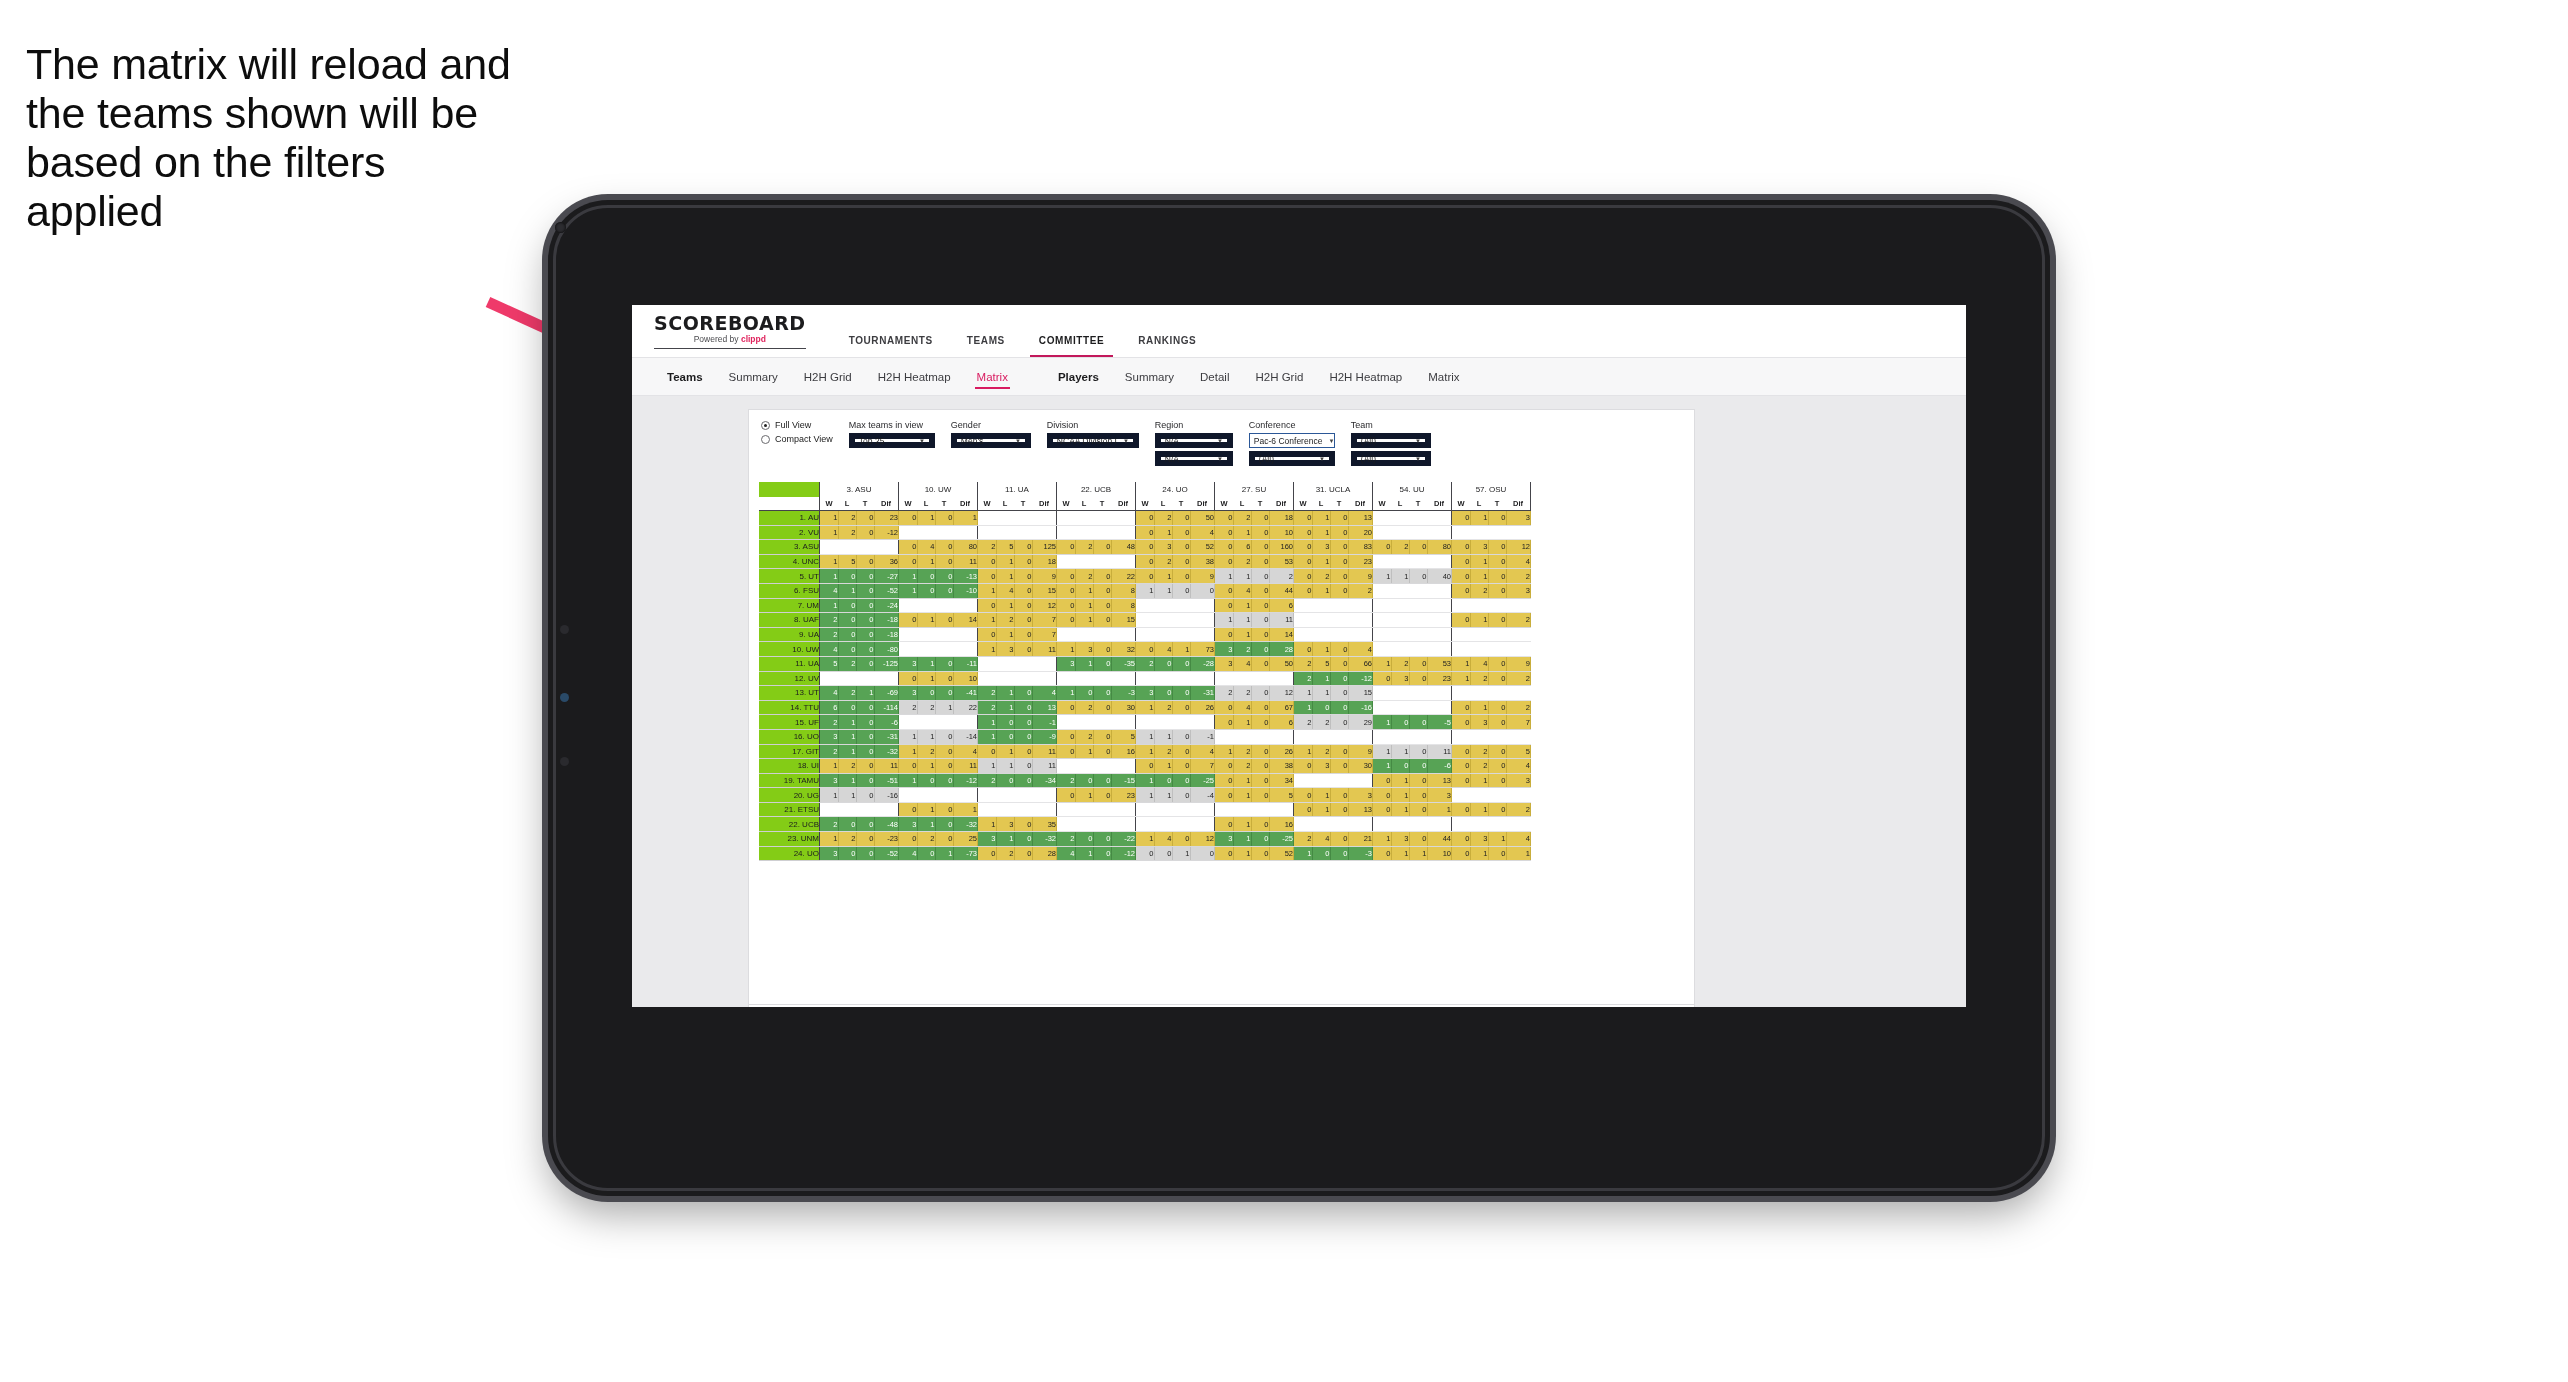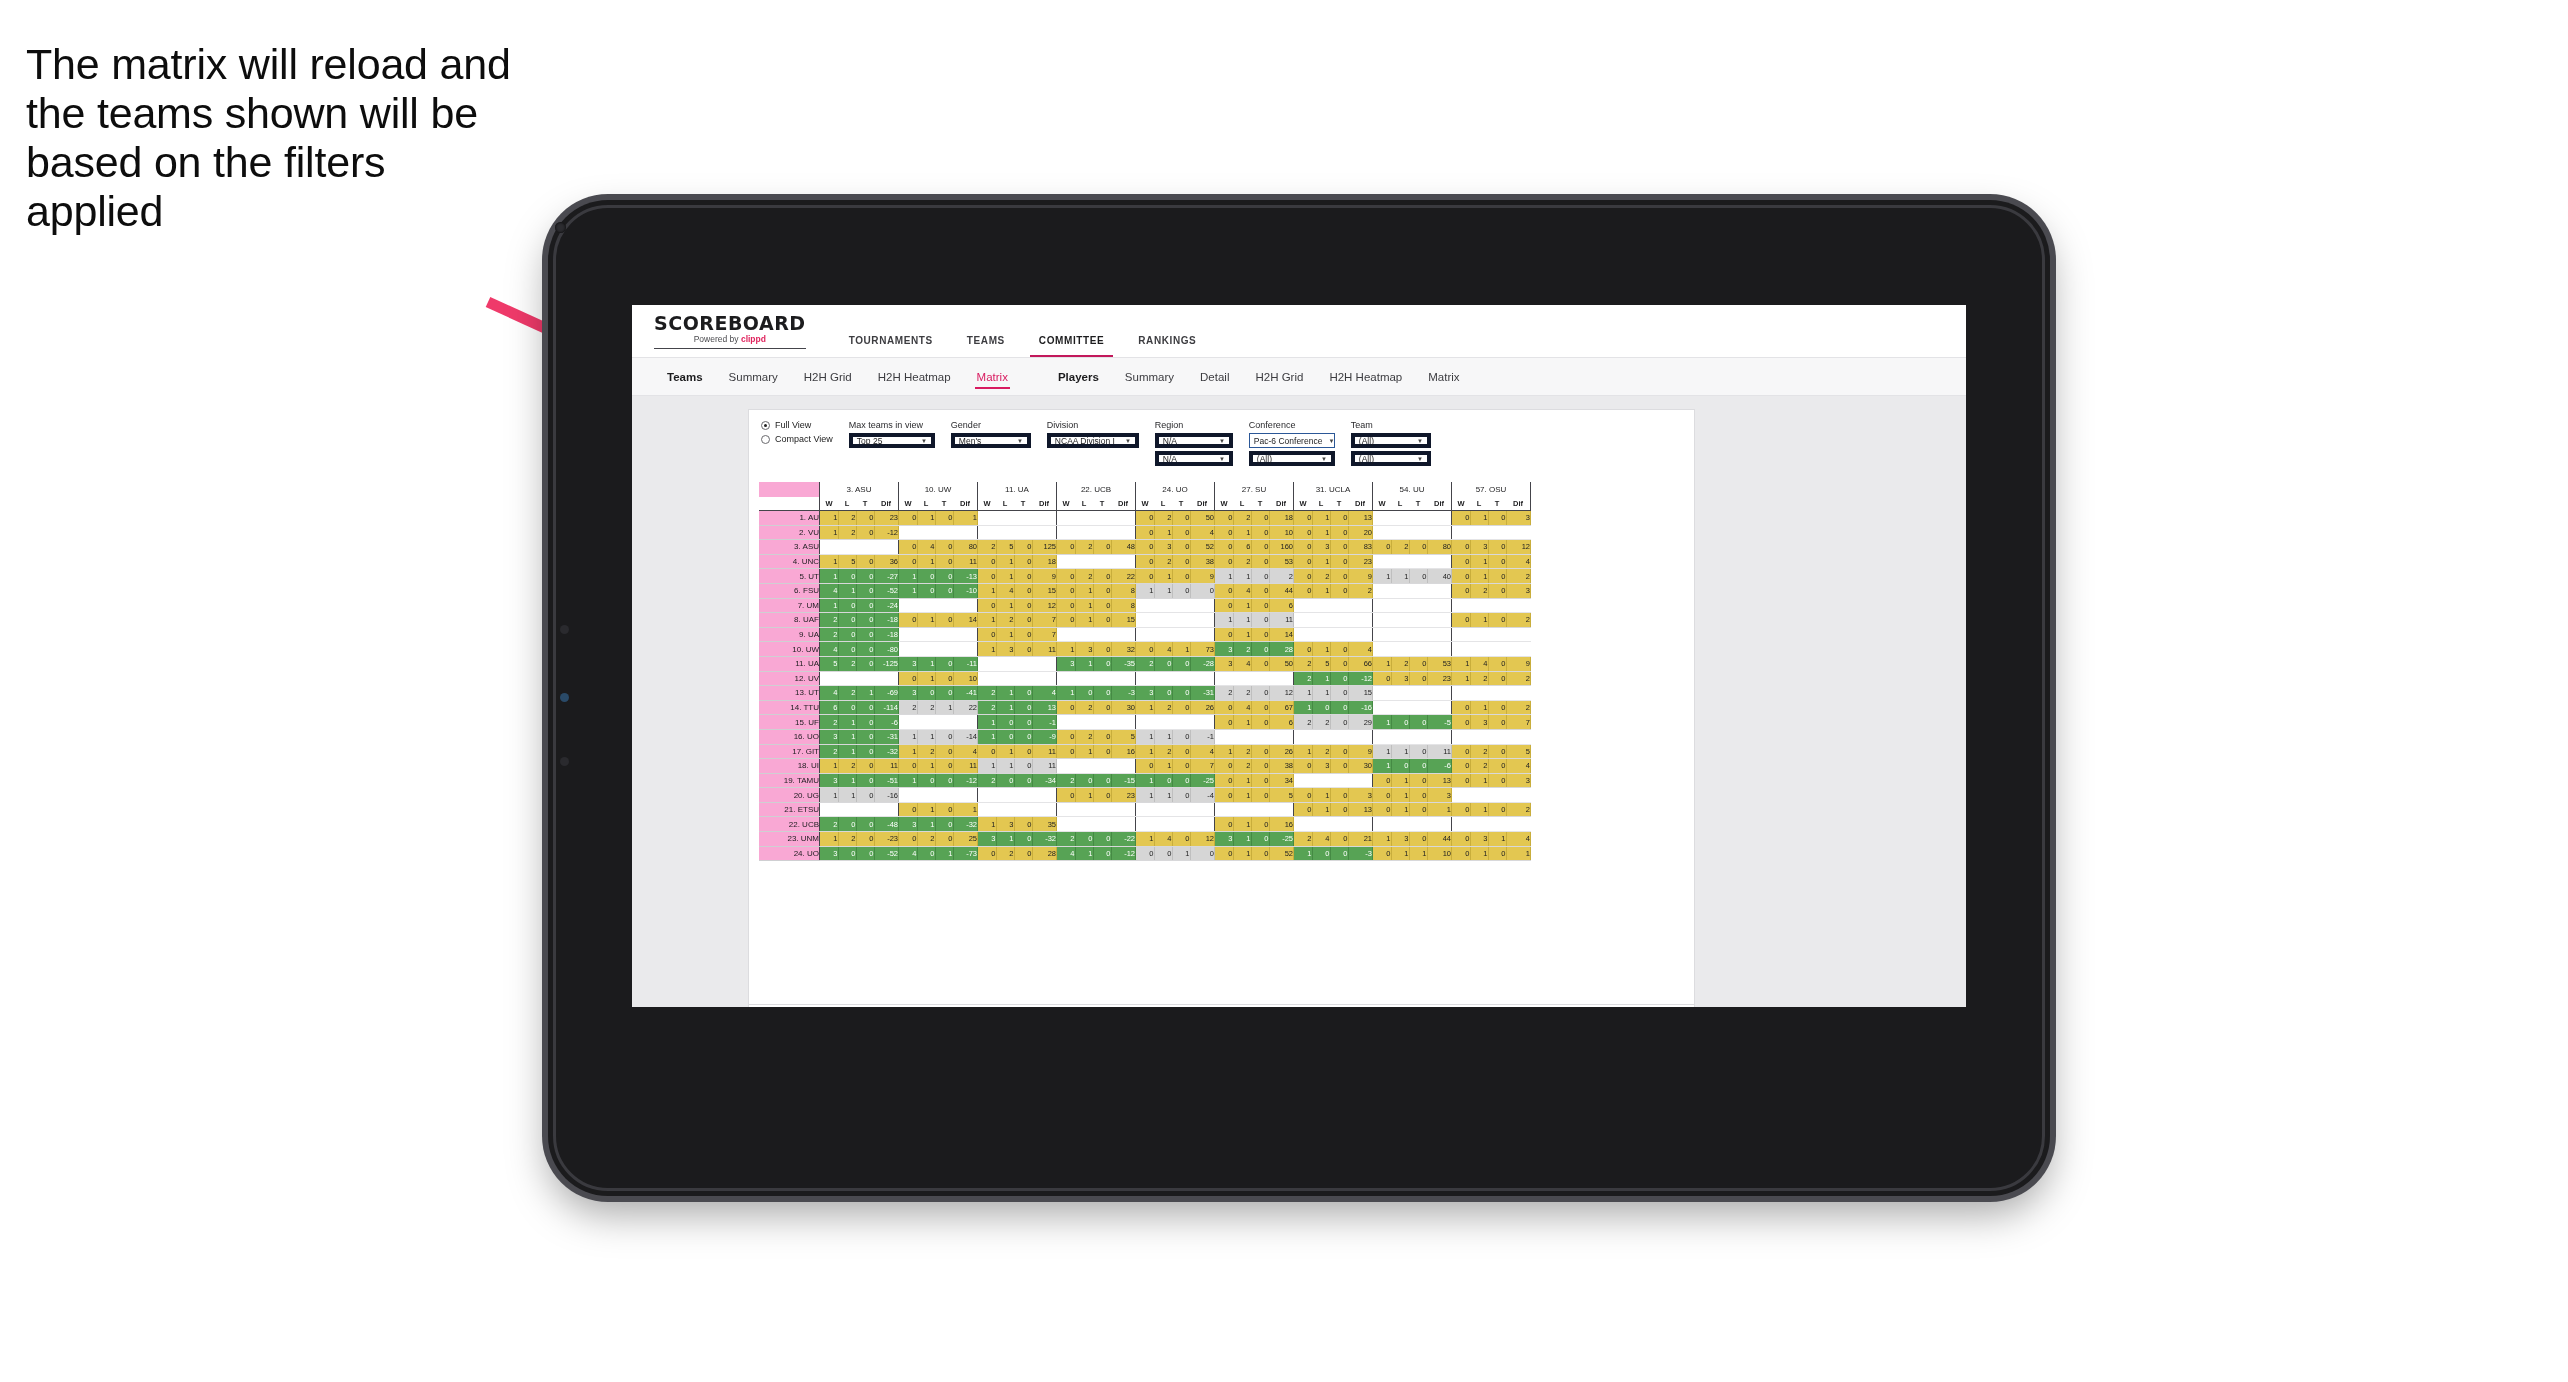--- a/index.html
+++ b/index.html
@@ -81,40 +81,40 @@
   #sheet{
     position:absolute;left:117px;top:14px;width:945px;height:628px;background:#fff;
     box-shadow:0 0 0 1px #dcdcdf;
   }
 
   
   #filters{display:flex;padding:10px 12px 0 12px;box-sizing:border-box;font-size:9px;color:#222;}
   .fl{margin-right:16px;}
   .fl-label{font-size:9px;color:#2b2b2e;margin-bottom:3px;white-space:nowrap;}
   .sel-box{
-    height:15px;border:4px solid #0f172a;background:#fff;display:flex;align-items:center;
+    height:15px;border:6px solid #0f172a;background:#fff;display:flex;align-items:center;
     justify-content:space-between;padding:0 4px;box-sizing:border-box;font-size:8.5px;color:#1c1c1e;
     margin-bottom:3px;white-space:nowrap;
   }
   .sel-box.focus{border:1.5px solid #2b5797;}
   .caret{font-size:6px;color:#444;margin-left:6px;}
   .radio-row{display:flex;align-items:center;margin-bottom:4px;font-size:9px;}
   .radio{
     width:9px;height:9px;border-radius:50%;border:1px solid #6a6a6e;margin-right:5px;
     display:inline-block;position:relative;background:#fff;box-sizing:border-box;
   }
   .radio.on:after{content:"";position:absolute;left:2px;top:2px;width:3px;height:3px;border-radius:50%;background:#222;}
 
   
   #matrixwrap{position:absolute;left:0;top:72px;right:0;bottom:36px;overflow:hidden;padding-left:10px;}
   table.mx{border-collapse:collapse;font-size:7.5px;font-family:"Liberation Sans",sans-serif;table-layout:fixed;}
   table.mx td,table.mx th{padding:0;margin:0;}
   .lbl{
     width:60px;text-align:right;padding-right:4px;font-size:8px;color:#1c1c1e;
-    border-bottom:1px solid #cfcfd2;height:13.6px;white-space:nowrap;background:#f9a8d4;
+    border-bottom:1px solid #cfcfd2;height:13.6px;white-space:nowrap;background:#84cc16;
   }
   .lbl.blank{border-bottom:none;}
   .grp{
     text-align:center;font-size:8px;color:#1c1c1e;font-weight:normal;height:15px;
     border-left:1.3px solid #44444a;background:#fff;
   }
   .grp.last{border-right:1.3px solid #44444a;}
   .sub{
     text-align:center;font-size:7.5px;color:#1c1c1e;height:13px;background:#fff;
     border-bottom:1.3px solid #44444a;

